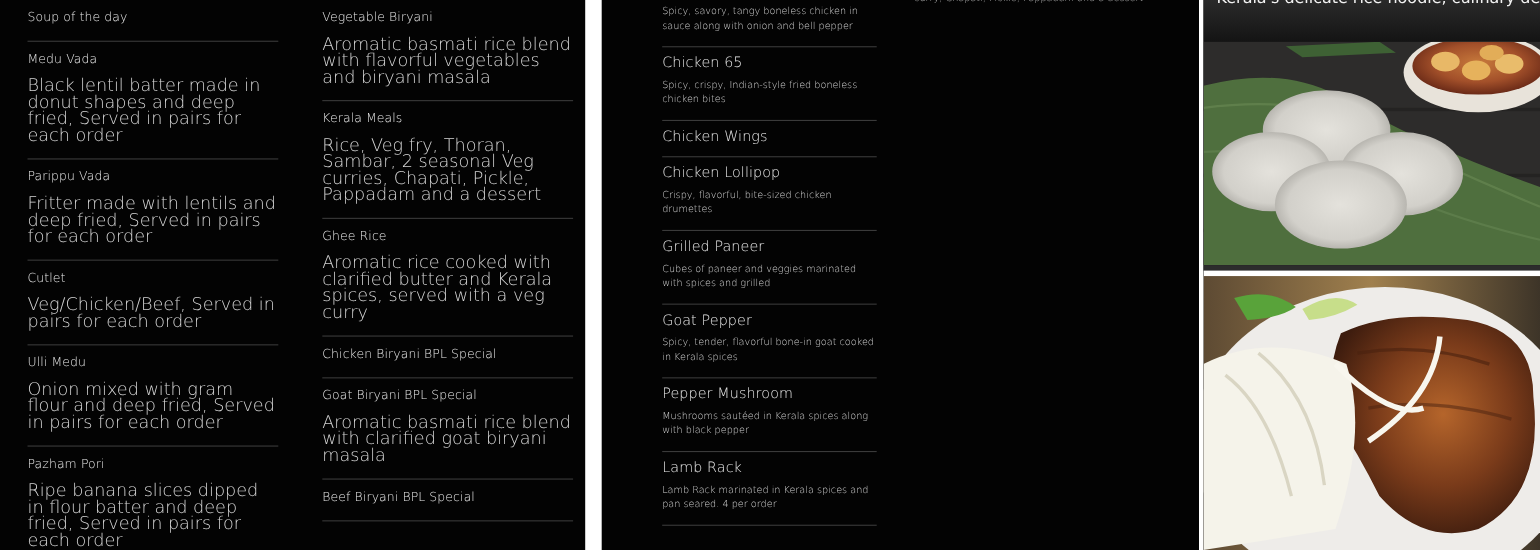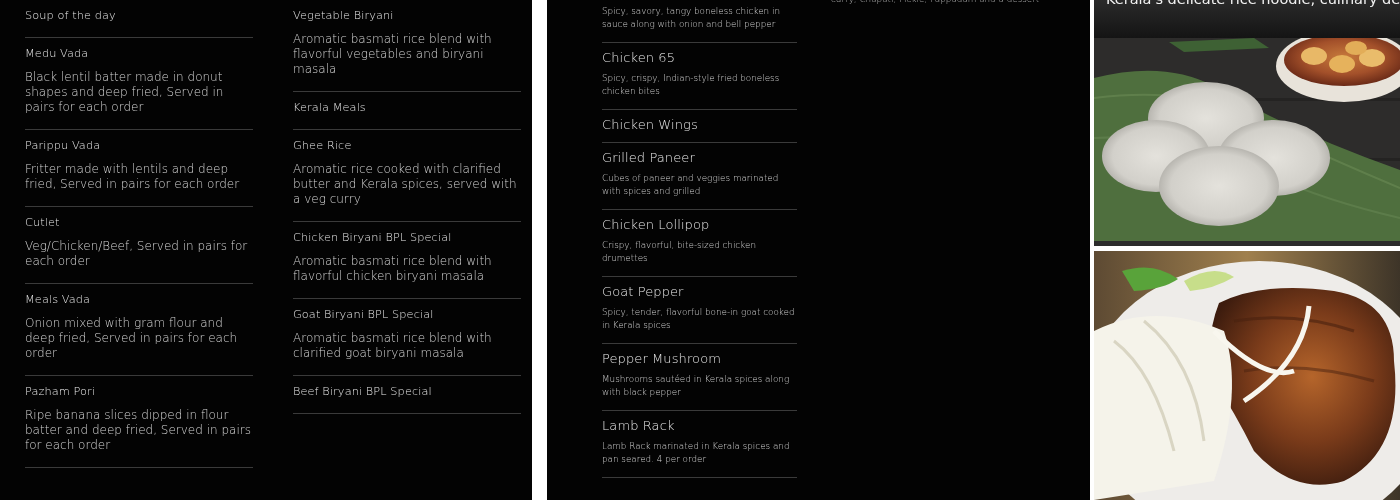--- a/index.html
+++ b/index.html
@@ -12,21 +12,21 @@
 
   .col { position:absolute; }
   .item { border-bottom:1px solid #3a3a3a; box-sizing:border-box; }
   .name { color:#e6e6e6; font-weight:300; letter-spacing:0.1px; }
   .desc { color:#d4d4d4; font-weight:300; }
 
   
   #col-a1 { left:25px; top:0; width:228px; }
   #col-a2 { left:293px; top:0; width:228px; }
   #col-a1 .name, #col-a2 .name { font-size:11.3px; line-height:14px; }
-  #col-a1 .desc, #col-a2 .desc { font-size:12px; line-height:15px; margin-top:9px; }
+  #col-a1 .desc, #col-a2 .desc { font-size:16px; line-height:15px; margin-top:9px; }
   #col-a1 .item, #col-a2 .item { padding:9px 0 14px 0; }
 
   
   #col-b1 { left:55px; top:0; width:195px; }
   #col-b1 .name { font-size:13px; line-height:12px; }
   #col-b1 .desc { font-size:8.8px; line-height:13px; margin-top:8px; }
   #col-b1 .item { padding:9px 0 11px 0; }
   #col-b1 .item.first { padding-top:5px; }
 
   #clipped-top { position:absolute; left:284px; top:-6px; font-size:8.8px; color:#bcbcbc; font-weight:300; white-space:nowrap; }
@@ -55,44 +55,44 @@
     </div>
     <div class="item">
       <div class="name">Parippu Vada</div>
       <div class="desc">Fritter made with lentils and deep fried, Served in pairs for each order</div>
     </div>
     <div class="item">
       <div class="name">Cutlet</div>
       <div class="desc">Veg/Chicken/Beef, Served in pairs for each order</div>
     </div>
     <div class="item">
-      <div class="name">Meals Vada</div>
+      <div class="name">Ulli Medu</div>
       <div class="desc">Onion mixed with gram flour and deep fried, Served in pairs for each order</div>
     </div>
     <div class="item">
       <div class="name">Pazham Pori</div>
       <div class="desc">Ripe banana slices dipped in flour batter and deep fried, Served in pairs for each order</div>
     </div>
   </div>
 
   <div class="col" id="col-a2">
     <div class="item">
       <div class="name">Vegetable Biryani</div>
       <div class="desc">Aromatic basmati rice blend with flavorful vegetables and biryani masala</div>
     </div>
     <div class="item">
       <div class="name">Kerala Meals</div>
+      <div class="desc">Rice, Veg fry, Thoran, Sambar, 2 seasonal Veg curries, Chapati, Pickle, Pappadam and a dessert</div>
     </div>
     <div class="item">
       <div class="name">Ghee Rice</div>
       <div class="desc">Aromatic rice cooked with clarified butter and Kerala spices, served with a veg curry</div>
     </div>
     <div class="item">
       <div class="name">Chicken Biryani BPL Special</div>
-      <div class="desc">Aromatic basmati rice blend with flavorful chicken biryani masala</div>
     </div>
     <div class="item">
       <div class="name">Goat Biryani BPL Special</div>
       <div class="desc">Aromatic basmati rice blend with clarified goat biryani masala</div>
     </div>
     <div class="item">
       <div class="name">Beef Biryani BPL Special</div>
     </div>
   </div>
 </div>
@@ -104,26 +104,26 @@
       <div class="desc" style="margin-top:0">Spicy, savory, tangy boneless chicken in sauce along with onion and bell pepper</div>
     </div>
     <div class="item">
       <div class="name">Chicken 65</div>
       <div class="desc">Spicy, crispy, Indian-style fried boneless chicken bites</div>
     </div>
     <div class="item">
       <div class="name">Chicken Wings</div>
     </div>
     <div class="item">
+      <div class="name">Chicken Lollipop</div>
+      <div class="desc">Crispy, flavorful, bite-sized chicken drumettes</div>
+    </div>
+    <div class="item">
       <div class="name">Grilled Paneer</div>
       <div class="desc">Cubes of paneer and veggies marinated with spices and grilled</div>
-    </div>
-    <div class="item">
-      <div class="name">Chicken Lollipop</div>
-      <div class="desc">Crispy, flavorful, bite-sized chicken drumettes</div>
     </div>
     <div class="item">
       <div class="name">Goat Pepper</div>
       <div class="desc">Spicy, tender, flavorful bone-in goat cooked in Kerala spices</div>
     </div>
     <div class="item">
       <div class="name">Pepper Mushroom</div>
       <div class="desc">Mushrooms sautéed in Kerala spices along with black pepper</div>
     </div>
     <div class="item">

